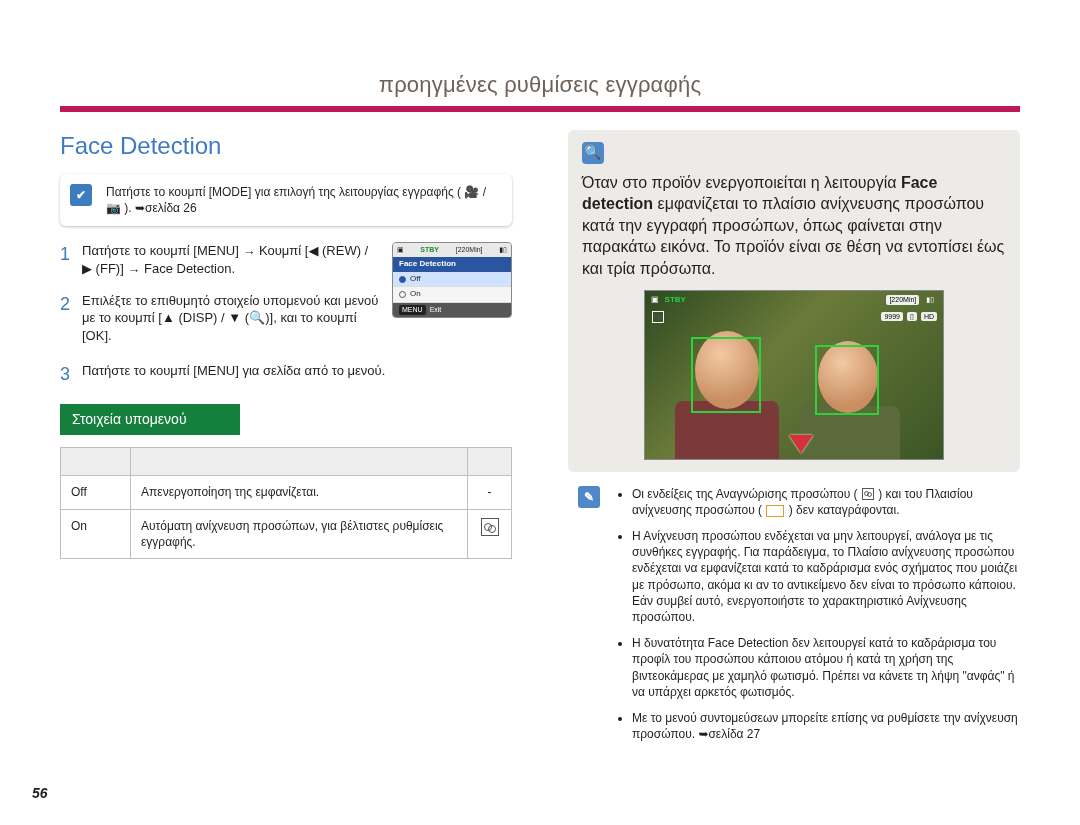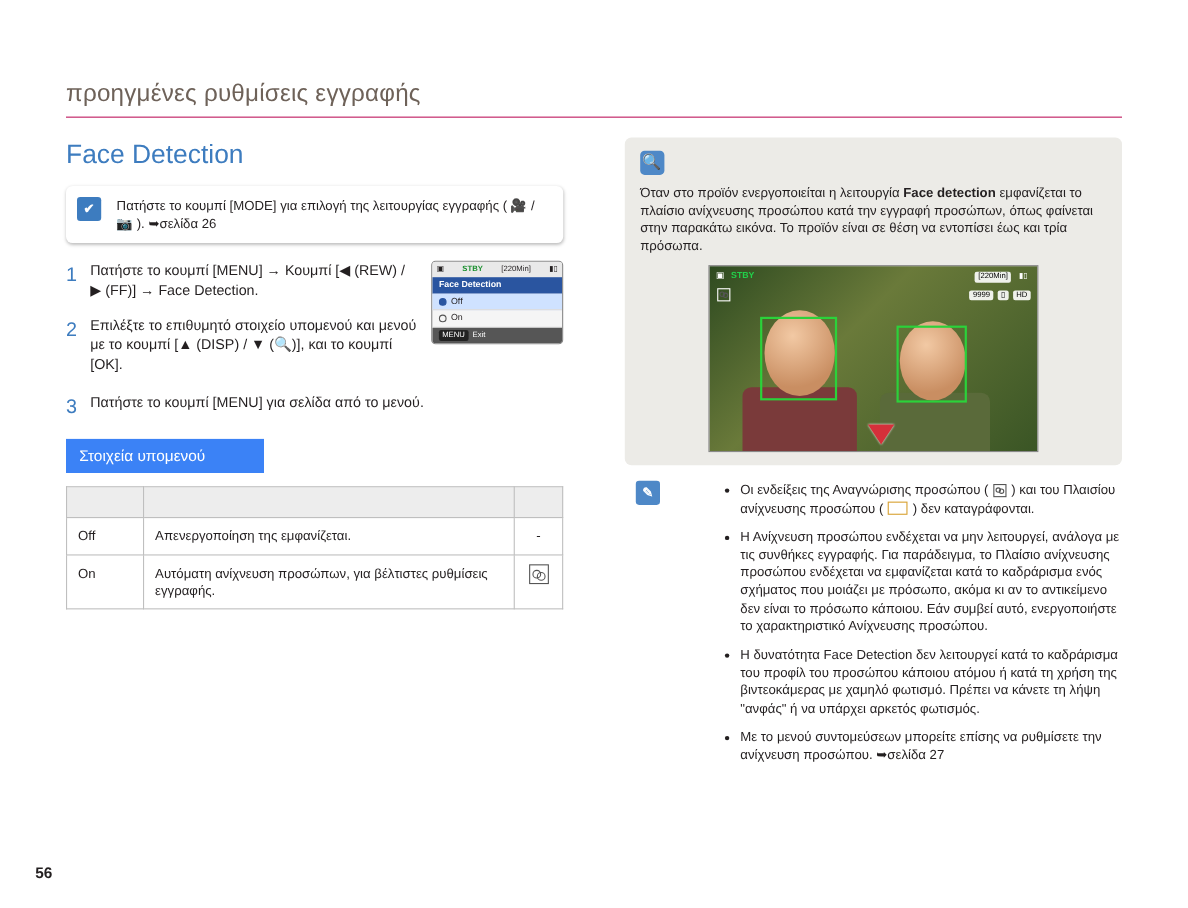--- a/index.html
+++ b/index.html
@@ -13,24 +13,24 @@
     font-size: 13px;
     line-height: 1.35;
   }
   .page {
     padding: 70px 60px 0 60px;
     display: flex;
     flex-direction: column;
     height: 100%;
   }
   .topline {
-    text-align: left;
+    text-align: center;
     color: #6e6259;
     font-size: 22px;
-    border-bottom: 1px solid #be185d;
+    border-bottom: 6px solid #be185d;
     padding-bottom: 6px;
     margin-bottom: 18px;
     letter-spacing: 0.2px;
   }
   .cols {
     display: flex;
     gap: 56px;
     flex: 1;
   }
   .col { flex: 1; min-width: 0; }
@@ -103,21 +103,21 @@
   .lcd-row.sel .radio { background: #2a55a0; border-color:#2a55a0; }
   .lcd-bottom {
     background: #565656; color: #fff;
     padding: 2px 6px; font-size: 7px;
     display: flex; gap: 4px; align-items: center;
   }
   .lcd-bottom .mbtn {
     background:#222; padding:0 3px; border-radius:2px;
   }
   .subhead {
-    background: #3b82f6;
+    background: #15803d;
     color: #fff;
     padding: 6px 12px;
     font-size: 14px;
     margin-bottom: 12px;
     display: inline-block;
     min-width: 180px;
   }
   table.sub {
     width: 100%;
     border-collapse: collapse;
@@ -157,21 +157,21 @@
     color: #3d7cbf;
     font-size: 14px;
     margin-bottom: 8px;
   }
   .mag {
     width: 22px; height: 22px; flex:none;
     border-radius: 4px; background:#4e88c7;
     display:flex; align-items:center; justify-content:center;
     color:#fff; font-size:14px;
   }
-  .example p { font-size: 12px; }
+  .example p { font-size: 16px; }
   .photo-wrap {
     position: relative;
     width: 300px; height: 170px;
     margin: 10px auto 0;
     background: linear-gradient(135deg,#2e4a20 0%, #6a7a3a 40%, #3a5525 100%);
     border: 1px solid #888;
     overflow: hidden;
   }
   .overlay-top {
     position:absolute; left:0; right:0; top:0;
@@ -215,36 +215,36 @@
     font-size: 12px;
   }
   .tipbox .tip-icon {
     position:absolute; left:10px; top:0;
     width:22px;height:22px;border-radius:3px;
     background:#4e88c7;color:#fff;
     display:flex;align-items:center;justify-content:center;
     font-weight:bold;
   }
   .tipbox ul { list-style: disc; padding-left: 18px; }
-  .tipbox li { margin-bottom: 10px; margin-left: 41px; }
+  .tipbox li { margin-bottom: 10px; }
   .inline-fd {
     display:inline-block; width:12px; height:12px;
     border:1px solid #555; vertical-align:middle;
     position:relative; margin:0 1px;
   }
   .inline-fd::before,.inline-fd::after{content:"";position:absolute;width:3px;height:3px;border:1px solid #555;border-radius:50%;}
   .inline-fd::before{left:1px;top:2px}.inline-fd::after{right:1px;top:3px}
   .inline-frame {
     display:inline-block; width:18px; height:12px;
     border:1px solid #d8a030; vertical-align:middle; margin:0 1px;
   }
 
   .pagenum {
     position:absolute; left:32px; bottom:22px;
-    font-size:14px; font-weight:bold;
+    font-size:14px; font-weight:bold;font-style:italic;
   }
 </style>
 </head>
 <body>
 
 <div class="page">
   <div class="topline">προηγμένες ρυθμίσεις εγγραφής</div>
 
   <div class="cols">
 

